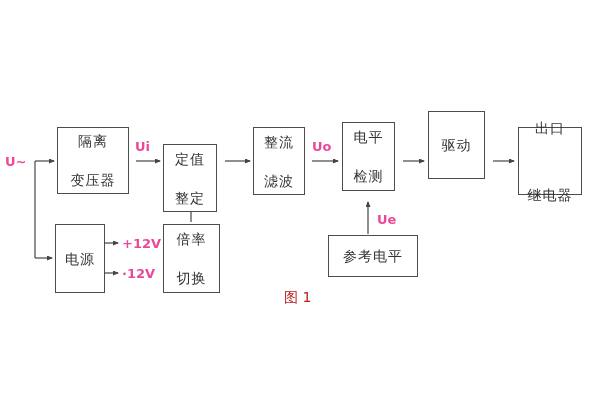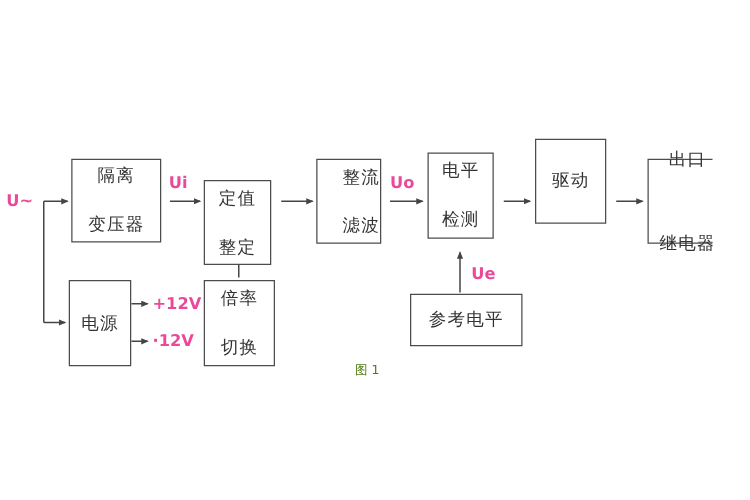--- a/index.html
+++ b/index.html
@@ -1,38 +1,39 @@
 <!DOCTYPE html>
 <html><head>
 <meta charset="utf-8">
 <style>
   html,body{margin:0;padding:0;background:#ffffff;}
   .canvas{
     position:relative;width:570px;height:400px;background:#ffffff;overflow:hidden;
     font-family:"DejaVu Sans",sans-serif;
+    padding-left:28px;
   }
   .arrows{position:absolute;left:0;top:0;width:600px;height:400px;}
   .box{
     position:absolute;border:1.5px solid #4c4c4c;background:#ffffff;
     display:flex;flex-direction:column;justify-content:center;align-items:center;
     box-sizing:border-box;color:#333333;font-size:14px;letter-spacing:1px;
   }
   .box .bl{display:block;line-height:14px;}
   .box .bl + .bl{margin-top:25px;}
   .sig{
     position:absolute;color:#ec4899;font-size:13px;font-weight:600;
     white-space:nowrap;line-height:13px;
   }
   .caption{
-    position:absolute;color:#4d7c0f;font-size:10px;line-height:14px;white-space:nowrap;
+    position:absolute;color:#b91c1c;font-size:14px;line-height:14px;white-space:nowrap;
   }
   
   #b-iso {left:57px; top:127px;width:72px;height:67px;}
   #b-set {left:163px;top:144px;width:54px;height:68px;}
-  #b-rect{left:253px;top:127px;width:52px;height:68px;align-items:flex-end;}
+  #b-rect{left:253px;top:127px;width:52px;height:68px;}
   #b-lvl {left:342px;top:122px;width:53px;height:69px;}
   #b-drv {left:428px;top:111px;width:57px;height:68px;}
   #b-out {left:518px;top:127px;width:64px;height:68px;gap:28px;}
   #b-pwr {left:55px; top:224px;width:50px;height:69px;}
   #b-mul {left:163px;top:224px;width:57px;height:69px;}
   #b-ref {left:328px;top:235px;width:90px;height:42px;}
   #l-uin {left:5px;  top:155px;}
   #l-ui  {left:135px;top:140px;}
   #l-uo  {left:312px;top:140px;}
   #l-ue  {left:377px;top:213px;}

